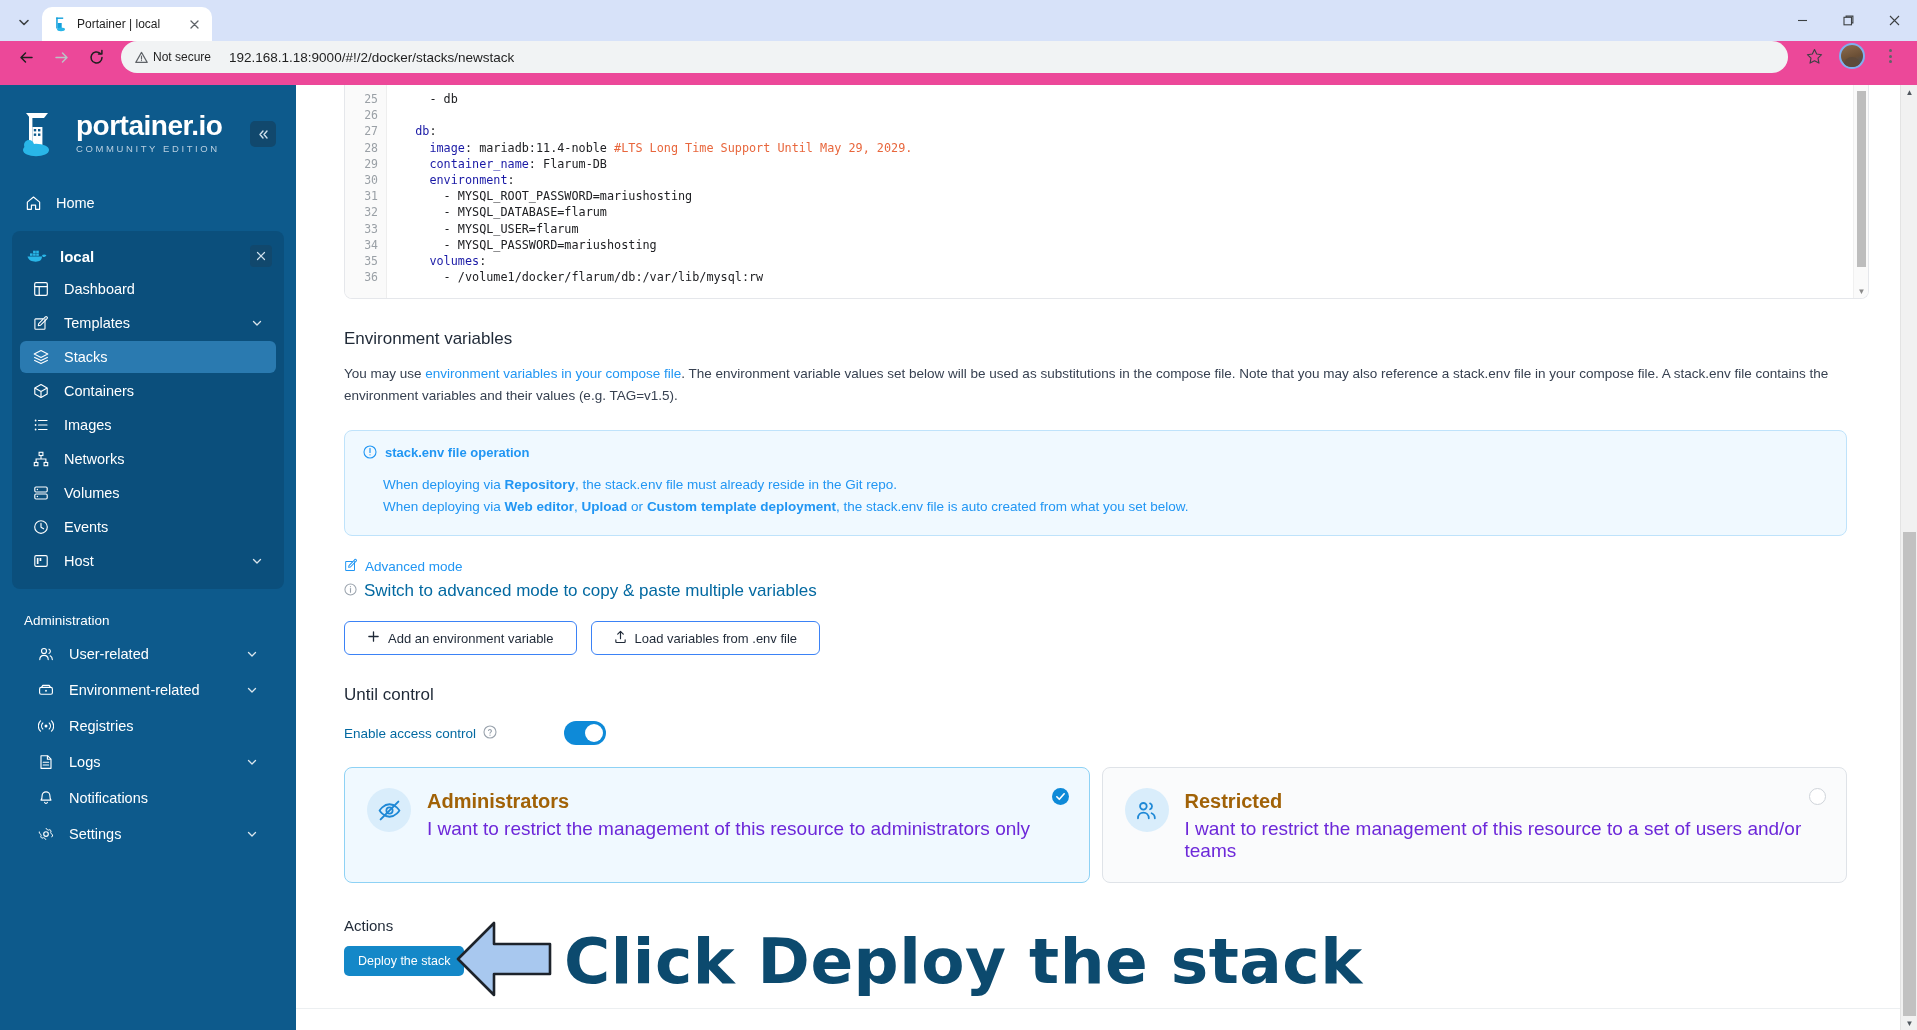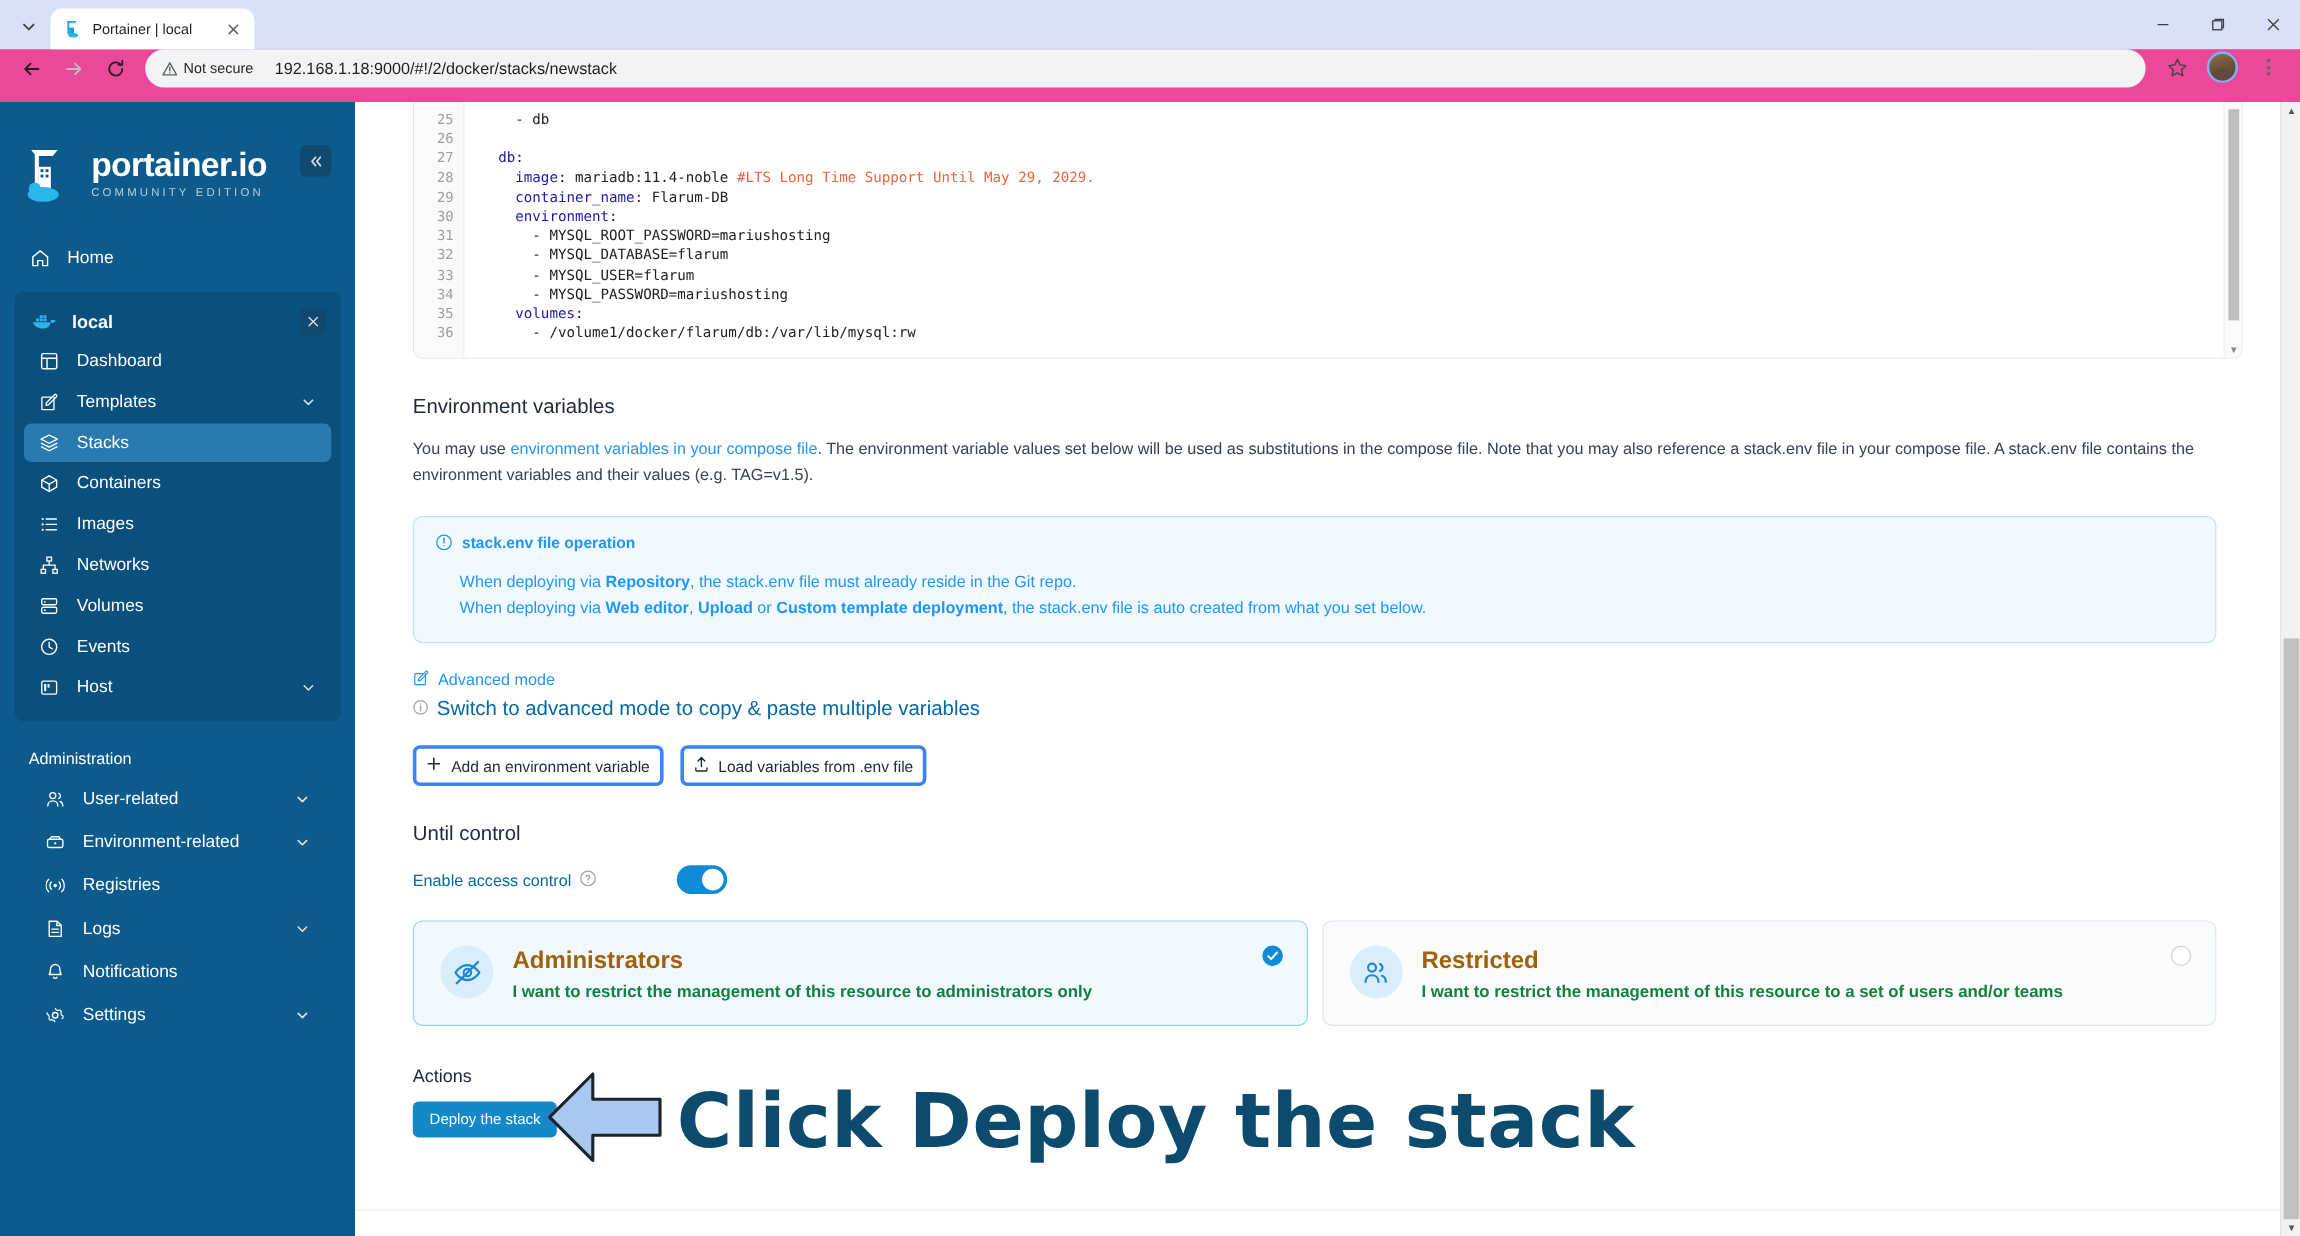--- a/index.html
+++ b/index.html
@@ -97,21 +97,20 @@
 
   
   .sidebar {
     width: 296px; flex: 0 0 296px; background: #0d5a8c;
     color: #fff; padding: 0 0 0 0; position: relative;
     overflow: hidden;
   }
   .brand {
     display: flex; align-items: center; gap: 10px;
     padding: 24px 16px 14px 20px;
-    margin-top: 12px;
   }
   .brand-logo { width: 46px; height: 48px; flex: 0 0 46px; }
   .brand-text { display: flex; flex-direction: column; line-height: 1; }
   .brand-name {
     font-size: 28px; font-weight: 700; letter-spacing: -0.5px; color: #ffffff;
   }
   .brand-sub {
     font-size: 9.5px; letter-spacing: 2.6px; color: #b9cfe0;
     margin-top: 4px; font-weight: 500;
   }
@@ -234,21 +233,21 @@
     display: flex; align-items: center; gap: 7px; margin-top: 22px;
     color: #2196f3; font-size: 13.5px;
   }
   .adv-hint {
     display: flex; align-items: center; gap: 7px; margin-top: 6px;
     color: #0369a1; font-size: 17px;
   }
   .btn-row { display: flex; gap: 14px; margin-top: 20px; }
   .btn-ghost {
     display: inline-flex; align-items: center; gap: 8px;
-    height: 34px; padding: 0 8px; border: 3px solid #3b82f6;
+    height: 34px; padding: 0 22px; border: 1px solid #3b82f6;
     border-radius: 6px; background: #fff; color: #1f2937; font-size: 13px;
   }
 
   .toggle-row { display: flex; align-items: center; margin-top: 16px; }
   .toggle-label {
     display: flex; align-items: center; gap: 7px;
     font-size: 13.5px; color: #0369a1; width: 220px;
   }
   .switch {
     width: 42px; height: 24px; border-radius: 12px; background: #0e8ad8;
@@ -269,21 +268,21 @@
   }
   .card.selected { border: 1px solid #8ed2f5; background: #f0f9ff; }
   .card-ico {
     width: 44px; height: 44px; flex: 0 0 44px; border-radius: 50%;
     background: #d9edfb; display: flex; align-items: center;
     justify-content: center; color: #2196f3;
   }
   .card.selected .card-ico { background: #d9edfb; }
   .card-body { flex: 1; padding-top: 2px; }
   .card-title { font-size: 20px; font-weight: 700; color: #a16207; }
-  .card-desc { font-size: 14px; color: #15803d; margin-top: 5px; font-weight: bold; }
+  .card-desc { font-size: 19px; color: #6d28d9; margin-top: 5px; }
   .card-radio {
     position: absolute; right: 20px; top: 20px; width: 17px; height: 17px;
     border-radius: 50%; border: 1px solid #cfd4da; background: #fff;
   }
   .card-radio.checked {
     border: none; background: #0e8ad8; color: #fff;
     display: flex; align-items: center; justify-content: center;
   }
 
   .actions-title { font-size: 15px; color: #1f2937; margin-top: 34px; }

